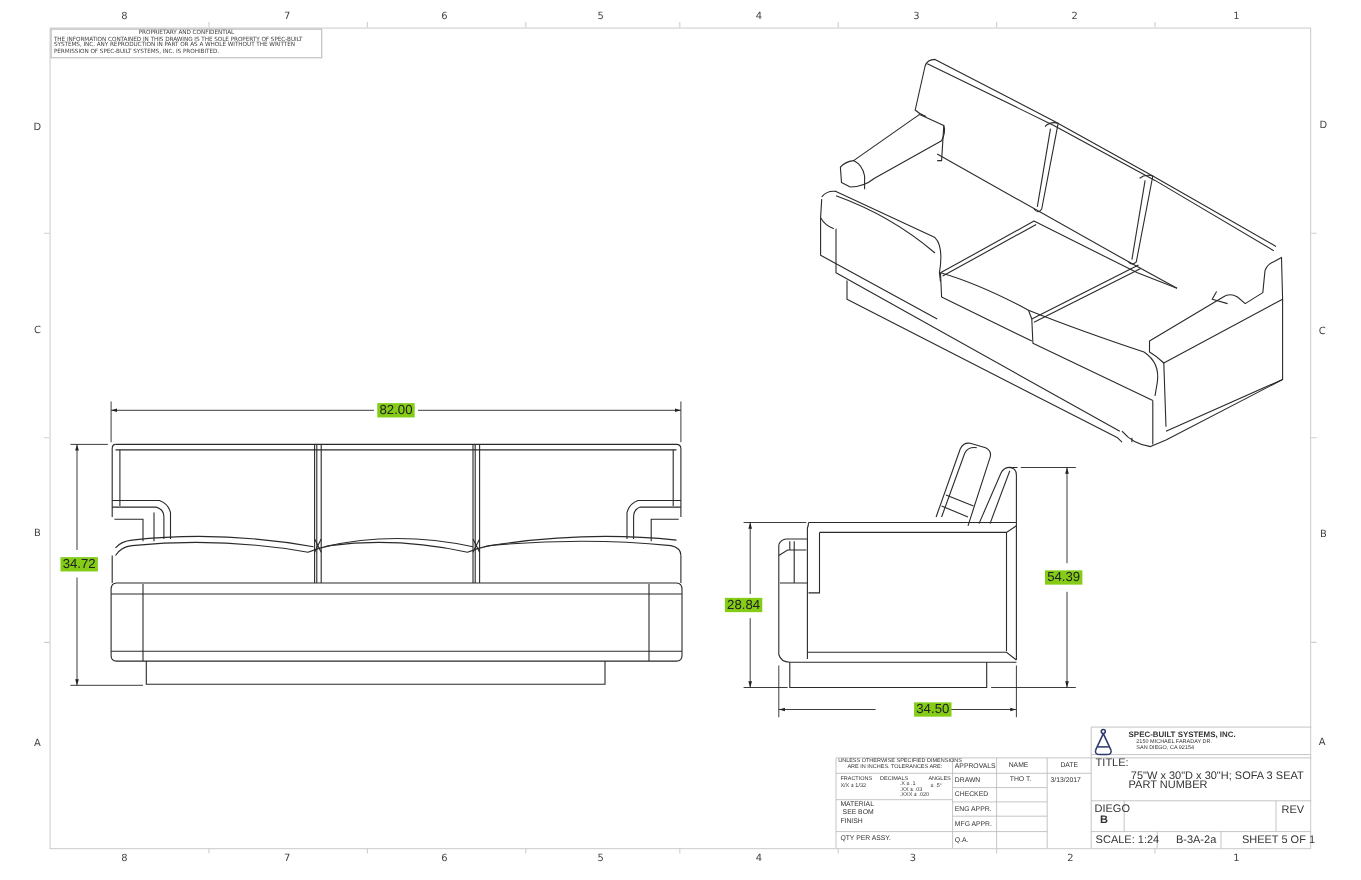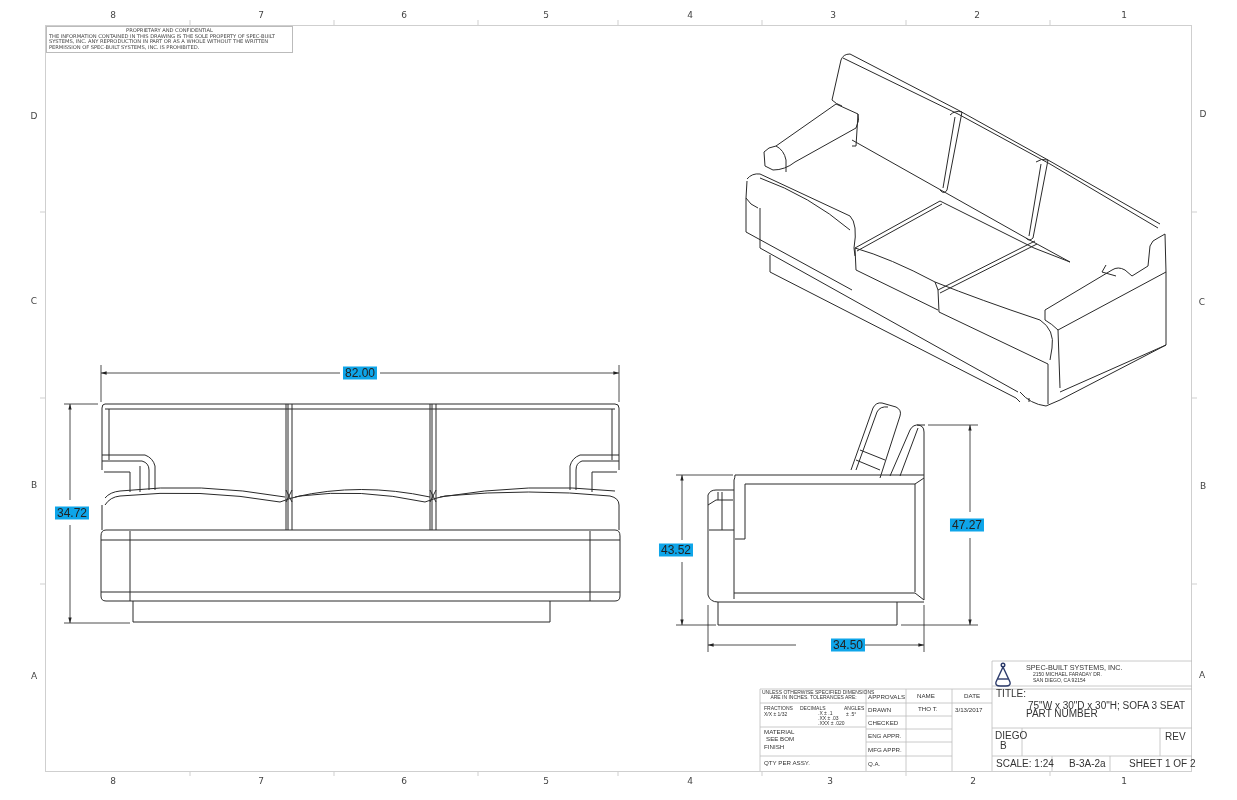--- a/index.html
+++ b/index.html
@@ -1,28 +1,28 @@
 <!DOCTYPE html>
 <html><head>
 <meta charset="utf-8">
 <style>
   html, body { margin:0; padding:0; background:#ffffff; }
   body { width:1237px; height:800px; position:relative; overflow:hidden; font-family:"DejaVu Sans", sans-serif; color:#333; }
   #sheet { position:absolute; left:0; top:0; width:1237px; height:800px; }
   .zone { position:absolute; font-size:9px; color:#444; font-family:"DejaVu Sans", sans-serif; transform:translate(-50%,-50%); }
   .proprietary { position:absolute; left:46px; top:26px; width:247px; height:27px; border:1px solid #bbb; font-size:5.2px; line-height:5.6px; color:#444; padding:1px 2px; box-sizing:border-box; letter-spacing:-0.05px; }
   .proprietary .head { text-align:center; }
-  .dim { position:absolute; font-size:12px; color:#222; font-family:"Liberation Sans", sans-serif; background:#0ea5e9; padding:0 2px; transform:translate(-50%,-50%); line-height:13px; }
+  .dim { position:absolute; font-size:12px; color:#222; font-family:"Liberation Sans", sans-serif; background:#84cc16; padding:0 2px; transform:translate(-50%,-50%); line-height:13px; }
   .tb { position:absolute; font-family:"Liberation Sans", sans-serif; color:#333; white-space:nowrap; }
   .tb.s5 { font-size:5px; line-height:5.5px; }
   .tb.s6 { font-size:6.2px; }
   .tb.s7 { font-size:7.2px; }
   .tb.s9 { font-size:10px; }
   .tb.s10 { font-size:10px; }
-  .tb.b { font-weight:normal; }
+  .tb.b { font-weight:bold; }
 </style>
 </head>
 <body>
 
 <div id="sheet">
 
   <svg width="1237" height="800" viewBox="0 0 1237 800" style="position:absolute;left:0;top:0">
     <defs>
       <marker id="arr" viewBox="0 0 10 10" refX="10" refY="5" markerWidth="7" markerHeight="7" orient="auto-start-reverse">
         <path d="M0,2 L10,5 L0,8 z" fill="#222"></path>
@@ -213,22 +213,22 @@
   <span class="zone" style="left:1203px;top:486px">B</span>
   <span class="zone" style="left:1202px;top:675px">A</span>
 
   <div class="proprietary">
     <div class="head">PROPRIETARY AND CONFIDENTIAL</div>
     <div>THE INFORMATION CONTAINED IN THIS DRAWING IS THE SOLE PROPERTY OF SPEC-BUILT SYSTEMS, INC.  ANY REPRODUCTION IN PART OR AS A WHOLE WITHOUT THE WRITTEN PERMISSION OF SPEC-BUILT SYSTEMS, INC. IS PROHIBITED.</div>
   </div>
 
   <span class="dim" style="left:360px;top:373px">82.00</span>
   <span class="dim" style="left:72px;top:513px">34.72</span>
-  <span class="dim" style="left:676px;top:550px">43.52</span>
-  <span class="dim" style="left:967px;top:525px">47.27</span>
+  <span class="dim" style="left:676px;top:550px">28.84</span>
+  <span class="dim" style="left:967px;top:525px">54.39</span>
   <span class="dim" style="left:848px;top:645px">34.50</span>
 
   <div>
     <span class="tb s5" style="left:762px;top:690px;text-align:center;width:103px">UNLESS OTHERWISE SPECIFIED DIMENSIONS</span>
     <span class="tb s5" style="left:762px;top:695px;text-align:center;width:103px">ARE IN INCHES.  TOLERANCES ARE:</span>
     <span class="tb s5" style="left:764px;top:706px">FRACTIONS</span>
     <span class="tb s5" style="left:764px;top:712px">X/X ± 1/32</span>
     <span class="tb s5" style="left:800px;top:706px">DECIMALS</span>
     <span class="tb s5" style="left:818px;top:711px">.X    ± .1</span>
     <span class="tb s5" style="left:818px;top:716px">.XX   ± .03</span>
@@ -260,15 +260,15 @@
     <span class="tb s9" style="left:1028px;top:700px">75"W x 30"D x 30"H; SOFA 3 SEAT</span>
 
     <span class="tb s9" style="left:995px;top:730px">DIEGO</span>
     <span class="tb s10 b" style="left:1000px;top:740px">B</span>
     <span class="tb s9" style="left:1026px;top:708px">PART NUMBER</span>
     <span class="tb s9" style="left:1069px;top:758px">B-3A-2a</span>
     <span class="tb s9" style="left:1165px;top:731px">REV</span>
     <span class="tb s9" style="left:1170px;top:742px"></span>
 
     <span class="tb s9" style="left:996px;top:758px">SCALE: 1:24</span>
-    <span class="tb s9" style="left:1129px;top:758px">SHEET 1 OF 2</span>
+    <span class="tb s9" style="left:1129px;top:758px">SHEET 5 OF 1</span>
   </div>
 </div>
 
 </body></html>

